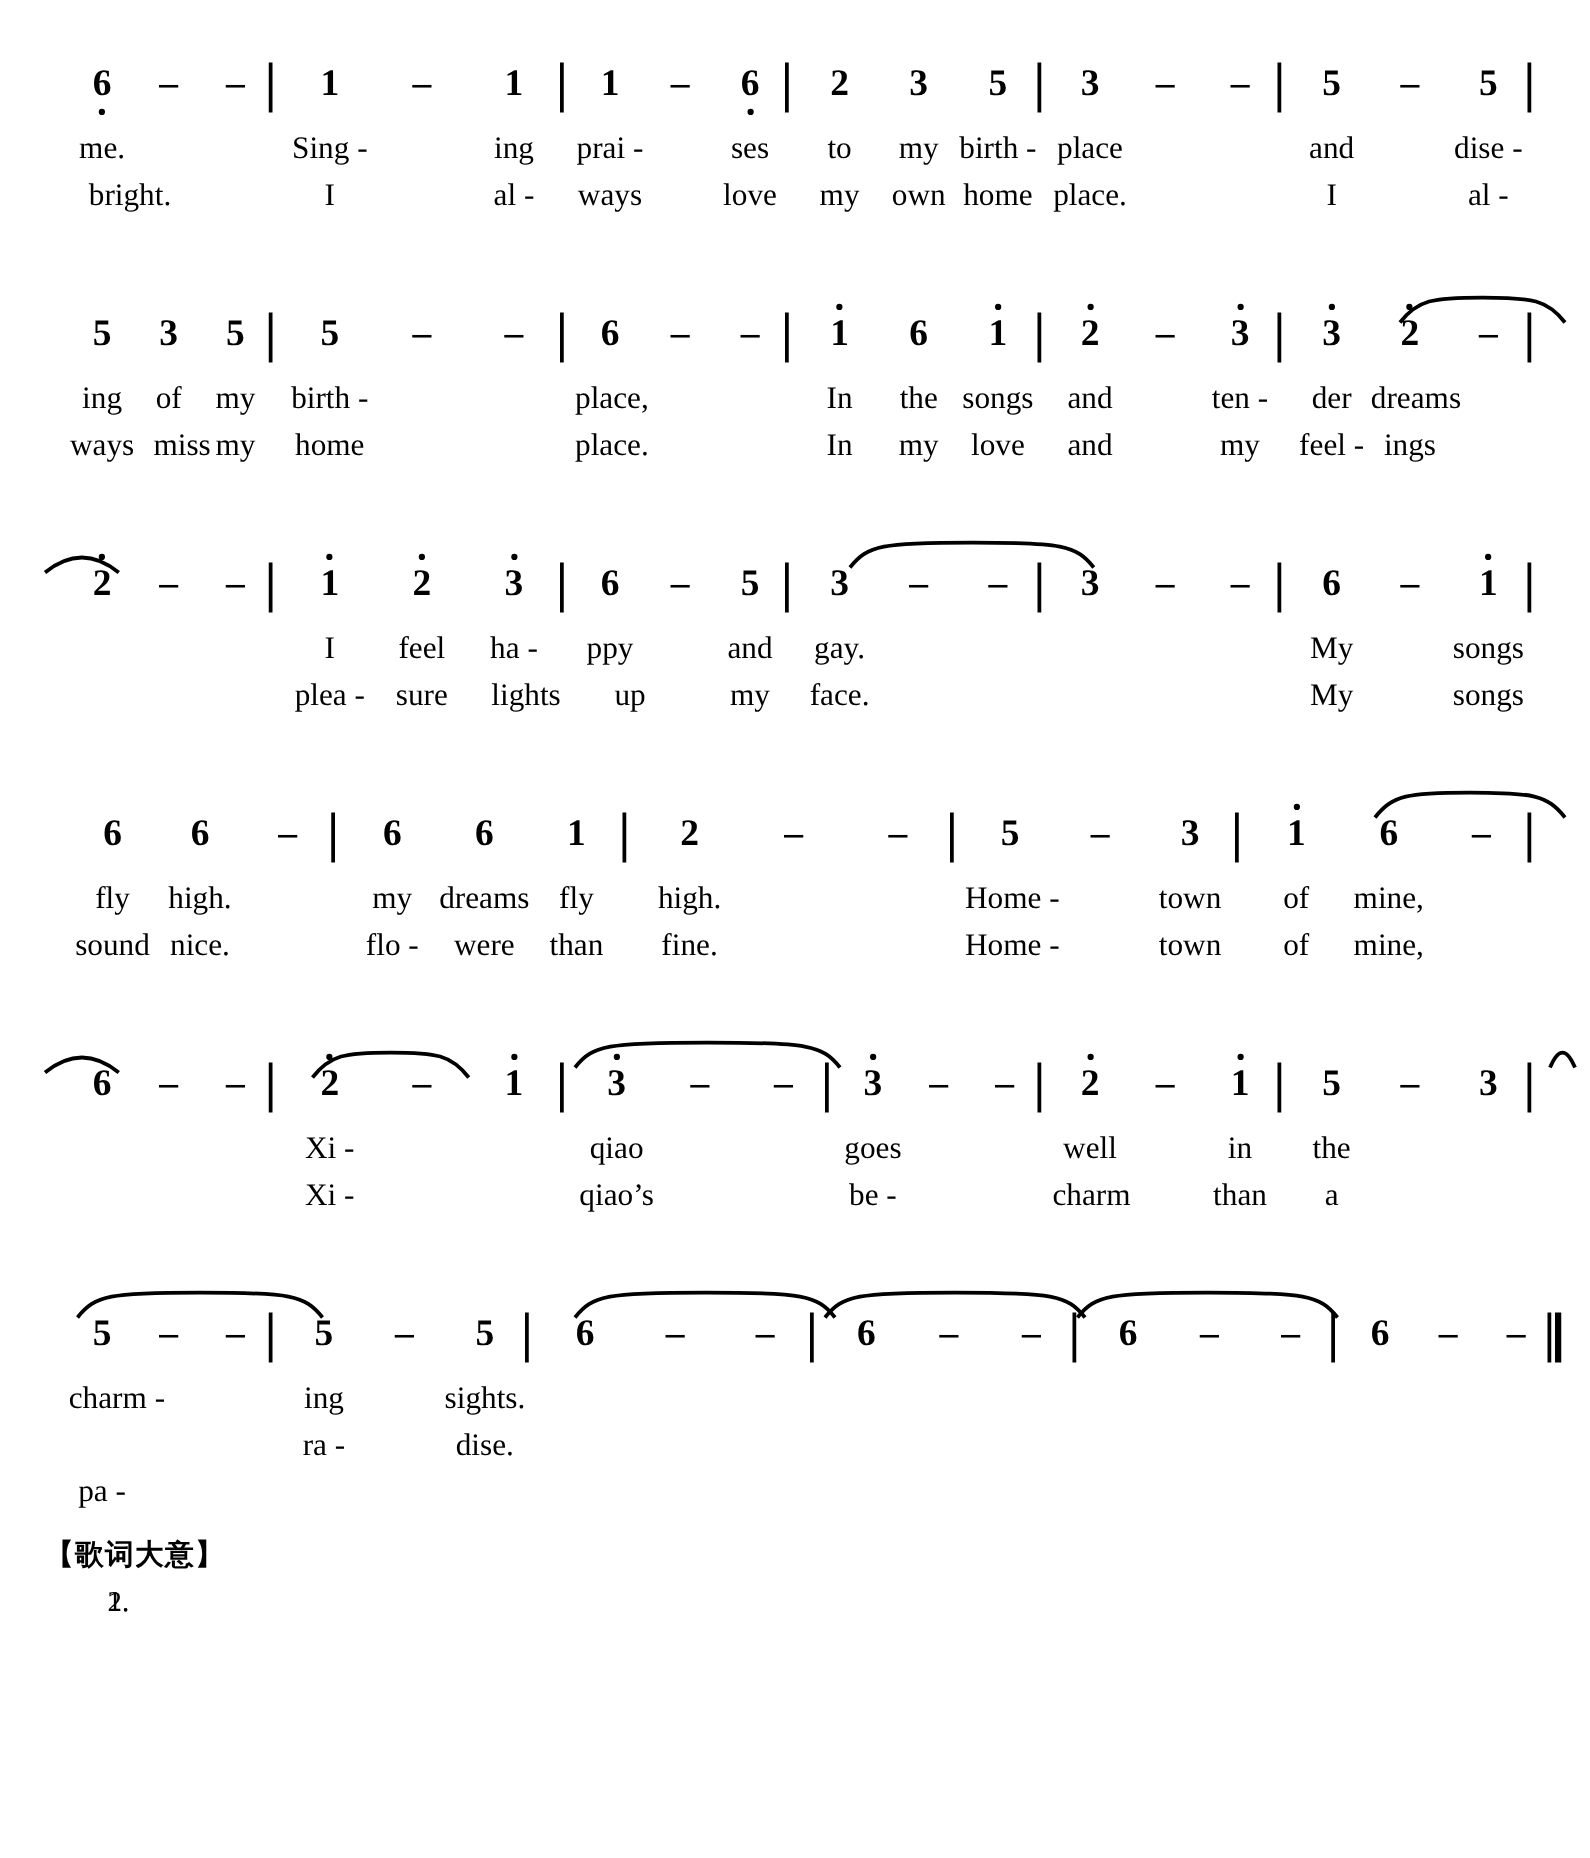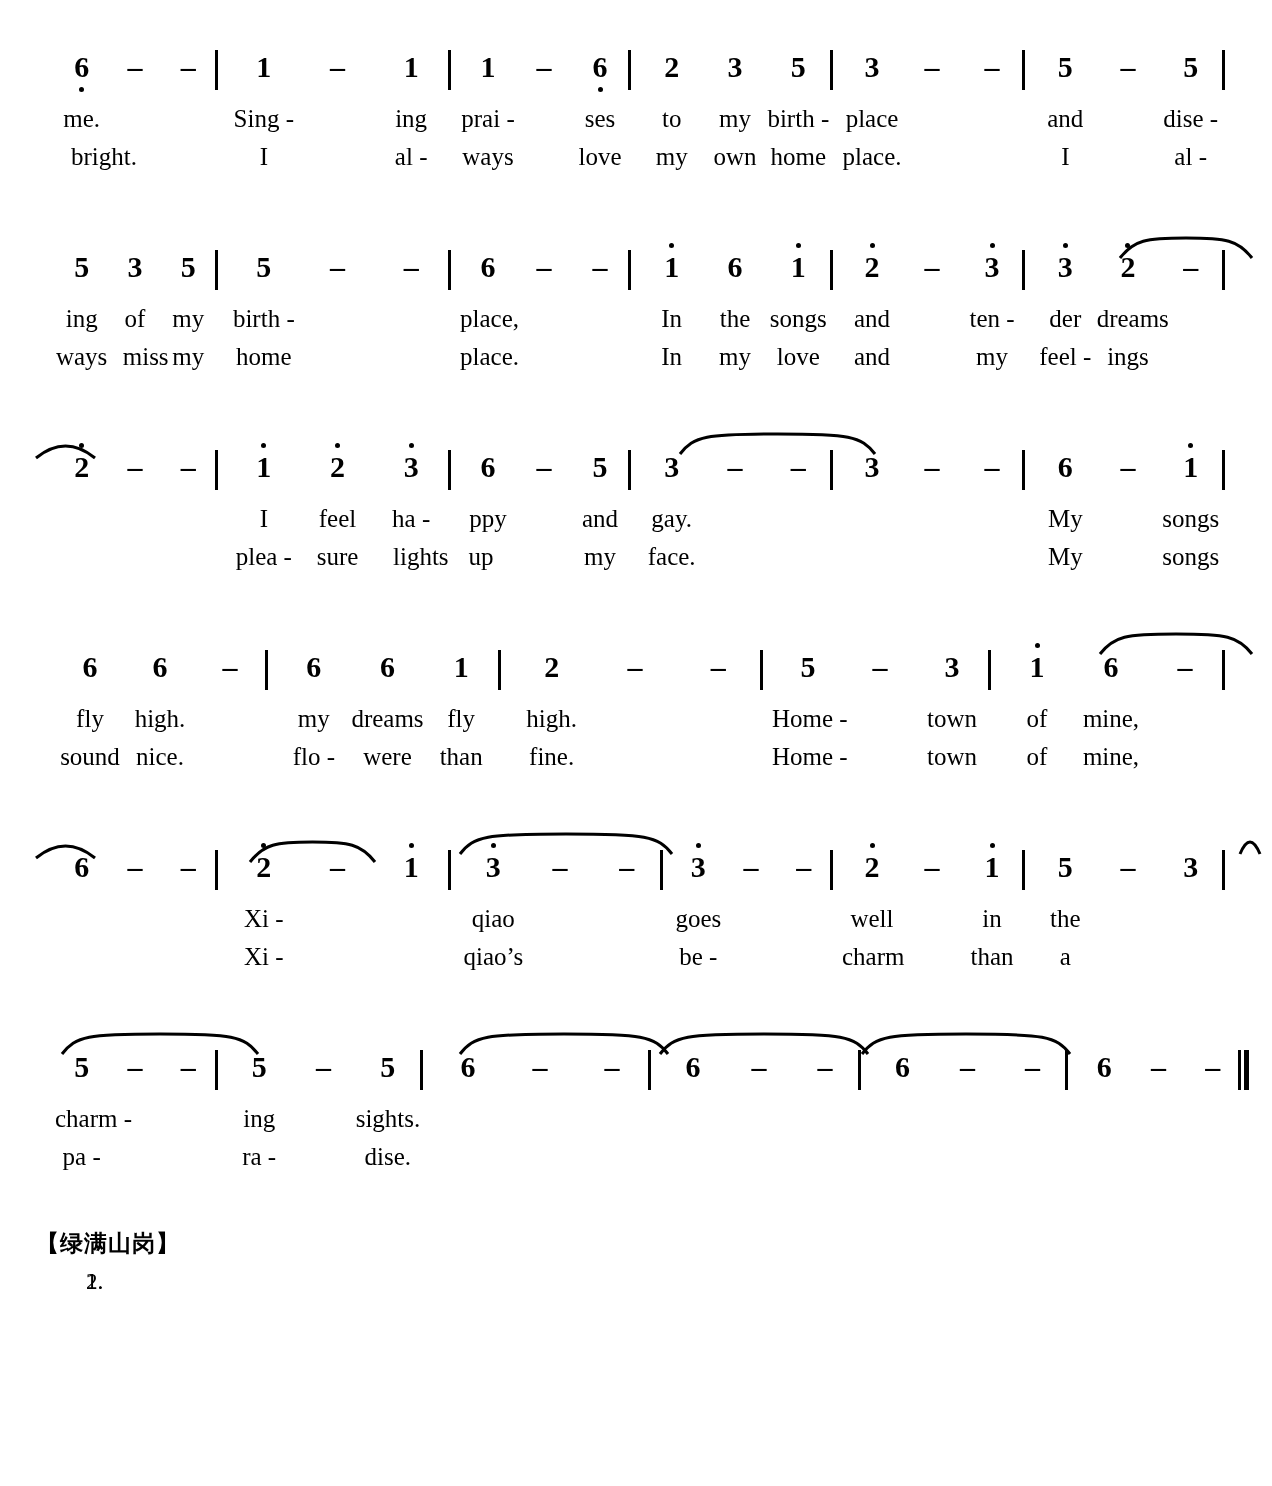--- a/index.html
+++ b/index.html
@@ -336,21 +336,21 @@
             <div class="lyr" style="left: 460px; width: 56px;">ppy</div>
             <div class="lyr" style="left: 572px; width: 56px;">and</div>
             <div class="lyr" style="left: 640px; width: 63.3333px;">gay.</div>
             <div class="lyr" style="left: 1034px; width: 62.6667px;">My</div>
             <div class="lyr" style="left: 1159.33px; width: 62.6667px;">songs</div>
           </div>
           <div class="lyric-line l2">
             <div class="lyr" style="left: 227px; width: 73.6667px;">plea -</div>
             <div class="lyr" style="left: 300.667px; width: 73.6667px;">sure</div>
             <div class="lyr" style="left: 384px; width: 73.6667px;">lights</div>
-            <div class="lyr" style="left: 453px; width: 56px; text-align: center;">up</div>
+            <div class="lyr" style="left: 476px; width: 56px; text-align: center;">up</div>
             <div class="lyr" style="left: 572px; width: 56px;">my</div>
             <div class="lyr" style="left: 640px; width: 63.3333px;">face.</div>
             <div class="lyr" style="left: 1034px; width: 62.6667px;">My</div>
             <div class="lyr" style="left: 1159.33px; width: 62.6667px;">songs</div>
           </div>
           <svg class="arcs" viewBox="0 0 1272 200">
             <path d="M 36 58 Q 65.5 34 95 58"></path>
             <path d="M 680 54 C 694 36 706 34 777.5 34 C 849 34 861 36 875 54"></path>
           </svg>
         </div>
@@ -490,36 +490,36 @@
             <div class="cell" style="left: 1077px; width: 54.3333px; top: 0px;"><span class="numwrap"><span class="num">6</span></span></div>
             <div class="cell" style="left: 1131.33px; width: 54.3333px; top: 0px;"><span class="numwrap"><span class="dash">–</span></span></div>
             <div class="cell" style="left: 1185.67px; width: 54.3333px; top: 0px;"><span class="numwrap"><span class="dash">–</span></span></div>
           </div>
           <div class="lyric-line l1">
             <div class="lyr" style="left: 55px; width: 53.3333px;">charm -</div>
             <div class="lyr" style="left: 227px; width: 64.3333px;">ing</div>
             <div class="lyr" style="left: 355.667px; width: 64.3333px;">sights.</div>
           </div>
           <div class="lyric-line l2">
-            <div class="lyr" style="left: 55px; width: 53.3333px;">pa -</div>
+            <div class="lyr" style="left: 55px; width: 53.3333px; margin-top: 37px;">pa -</div>
             <div class="lyr" style="left: 227px; width: 64.3333px;">ra -</div>
             <div class="lyr" style="left: 355.667px; width: 64.3333px;">dise.</div>
           </div>
           <svg class="arcs" viewBox="0 0 1272 200">
             <path d="M 62 54 C 76 36 88 34 160 34 C 232 34 244 36 258 54"></path>
             <path d="M 460 54 C 474 36 486 34 564 34 C 642 34 654 36 668 54"></path>
             <path d="M 660 54 C 674 36 686 34 764 34 C 842 34 854 36 868 54"></path>
             <path d="M 862 54 C 876 36 888 34 966 34 C 1044 34 1056 36 1070 54"></path>
           </svg>
         </div>
       </div>
     </div>
 
   <div class="notes-section">
-    <div class="notes-title">【绿满山岗】</div>
+    <div class="notes-title">【歌词大意】</div>
     <div class="note-item">
       <span class="note-idx">1.</span>
     </div>
     <div class="note-item">
       <span class="note-idx">2.</span>
     </div>
   </div>
 
 </div>
 

